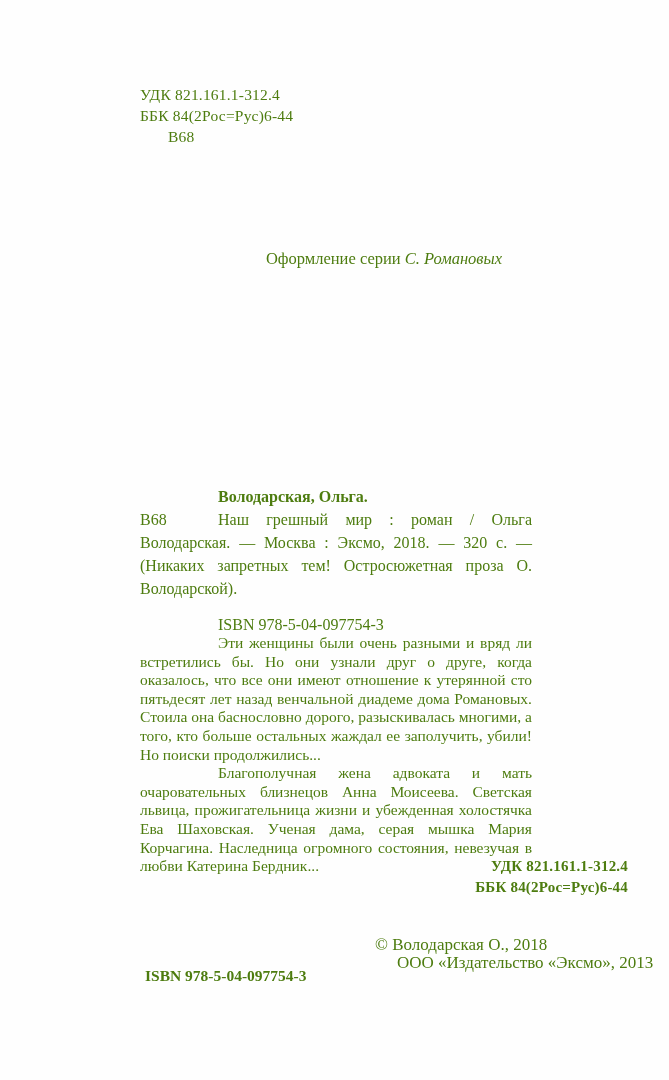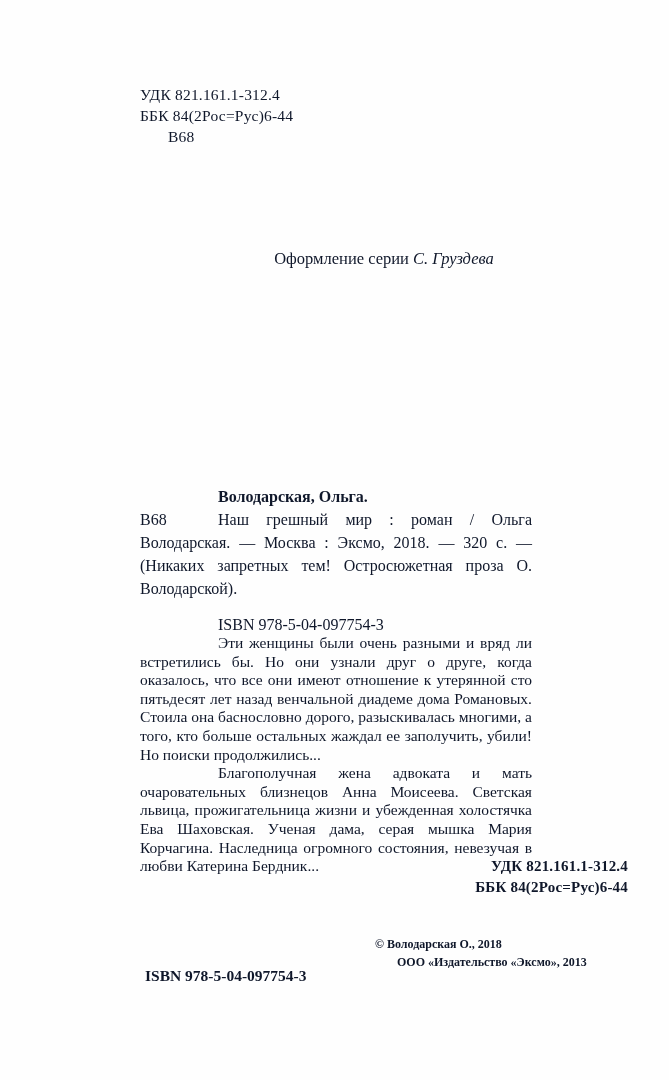--- a/index.html
+++ b/index.html
@@ -3,21 +3,21 @@
 <meta charset="utf-8">
 <style>
   * { margin: 0; padding: 0; box-sizing: border-box; }
   html, body { background: #ffffff; }
   body { width: 669px; height: 1080px; overflow: hidden; }
   .page {
     position: relative;
     width: 669px;
     height: 1080px;
     background: #fefefe;
-    color: #0f172a;
+    color: #4d7c0f;
     font-family: "Liberation Serif", "DejaVu Serif", serif;
   }
   
   .top-codes {
     position: absolute;
     left: 140px;
     top: 84px;
     font-size: 15.5px;
     line-height: 21px;
     letter-spacing: 0.2px;
@@ -86,22 +86,22 @@
     font-size: 15px;
     line-height: 20.5px;
     letter-spacing: 0.2px;
   }
 
   
   .copyright {
     position: absolute;
     left: 375px;
     top: 936px;
-    font-weight: bold;
-    font-size: 12px;
+    font-weight: normal;
+    font-size: 17px;
     line-height: 17.8px;
   }
   .copyright .publisher { padding-left: 22px; }
 
   
   .isbn-footer {
     position: absolute;
     left: 145px;
     top: 967px;
     font-weight: bold;
@@ -114,21 +114,21 @@
 <div class="page">
 
   <div class="top-codes">
     <div>УДК 821.161.1-312.4</div>
     <div>ББК 84(2Рос=Рус)6-44</div>
     <div class="author-sign">В68</div>
   </div>
 
   <div class="series-note">
     <span>Оформление серии</span>
-    <span class="it">С. Груздева</span>
+    <span class="it">С. Романовых</span>
   </div>
 
   <div class="catalog">
     <div class="margin-code">В68</div>
     <p class="author">Володарская, Ольга.</p>
     <p class="desc">Наш грешный мир : роман / Ольга Володарская. — Москва : Эксмо, 2018. — 320 с. — (Никаких запретных тем! Остросюжетная проза О. Володарской).</p>
     <p class="isbn">ISBN 978-5-04-097754-3</p>
   </div>
 
   <div class="annotation">

